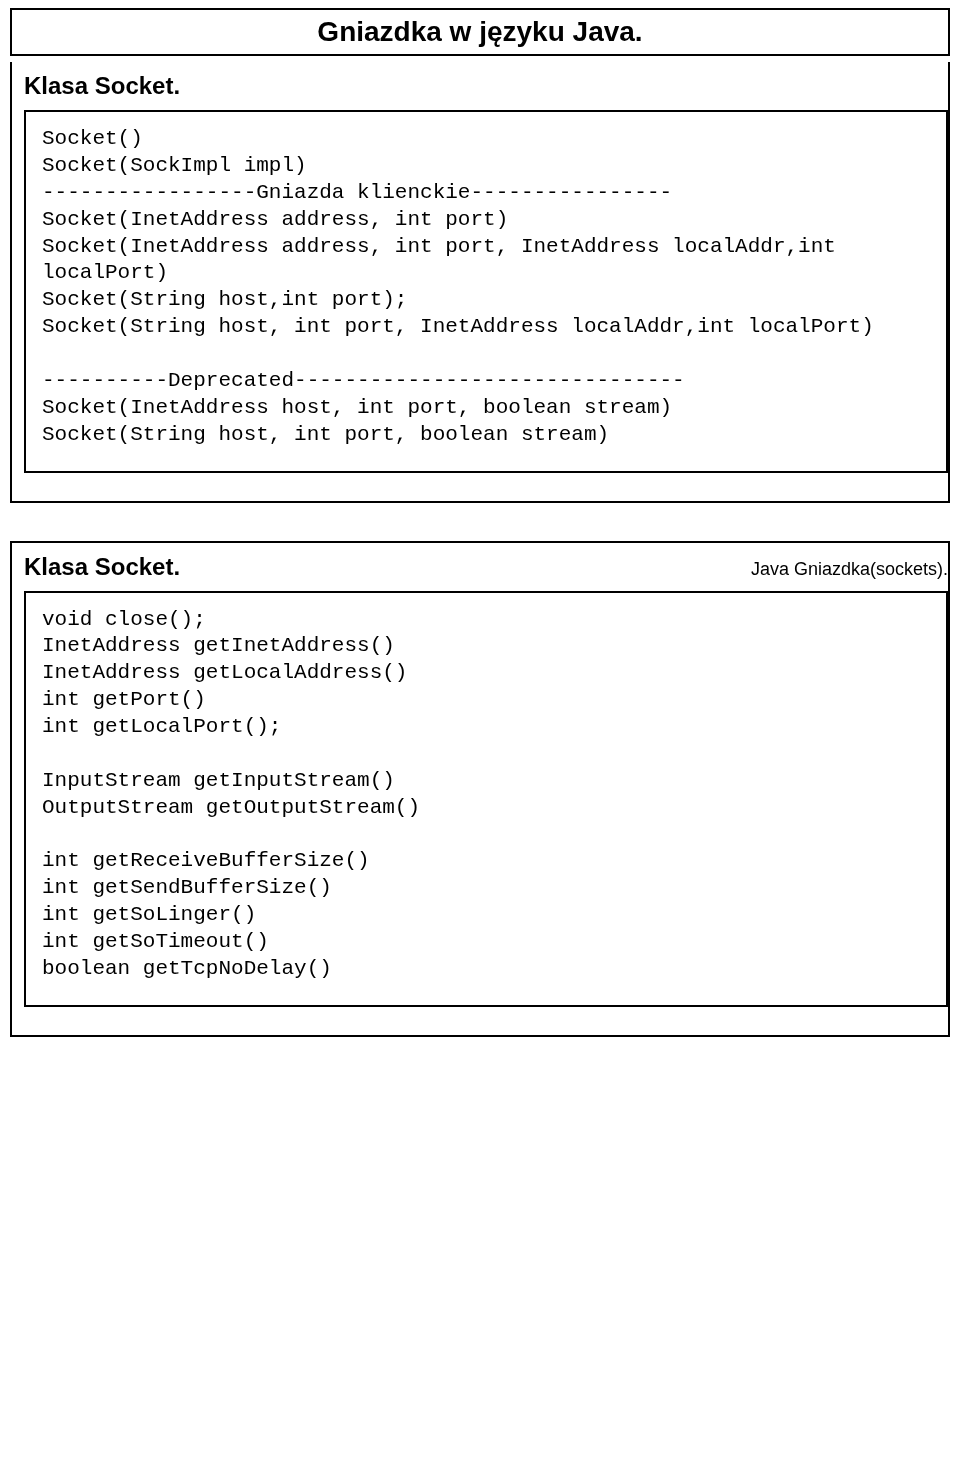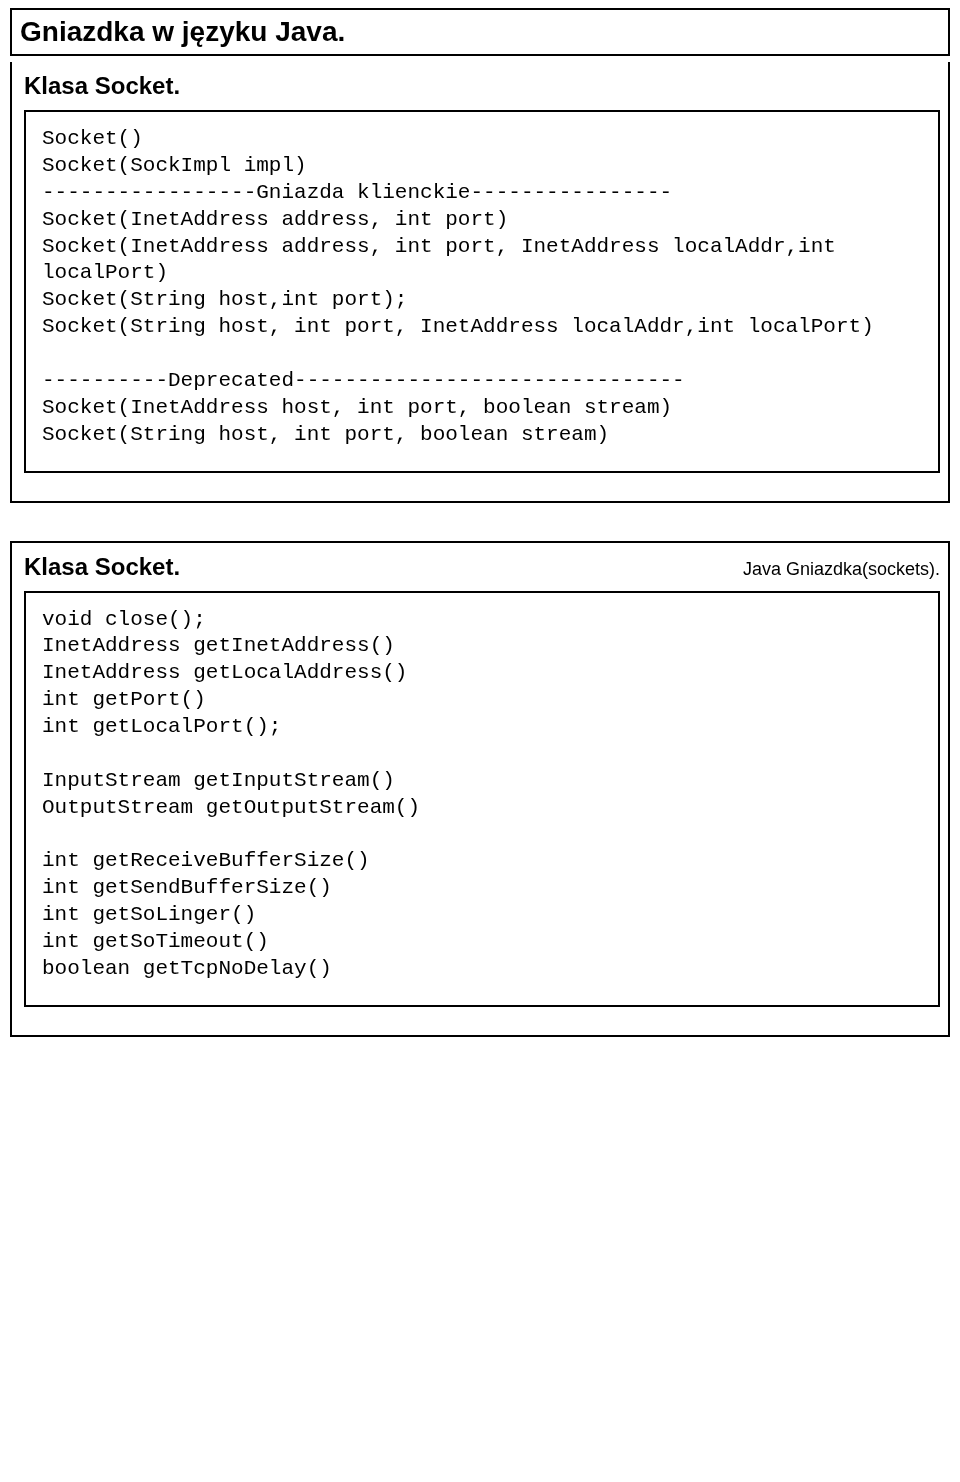--- a/index.html
+++ b/index.html
@@ -12,26 +12,27 @@
     font-family: Verdana, Geneva, sans-serif;
     color: #000;
     padding: 8px 10px 30px 10px;
     box-sizing: border-box;
   }
   .title-bar {
     border: 2px solid #000;
     padding: 6px 8px;
     font-size: 28px;
     font-weight: bold;
+    text-align: center;
     margin-bottom: 6px;
   }
   .outer-box {
     border: 2px solid #000;
     border-top: none;
-    padding: 10px 8px 28px 12px;
+    padding: 10px 0 28px 12px;
     margin-bottom: 38px;
   }
   .outer-box.with-top {
     border-top: 2px solid #000;
   }
   .section-header-row {
     display: flex;
     justify-content: space-between;
     align-items: baseline;
     margin-bottom: 10px;

